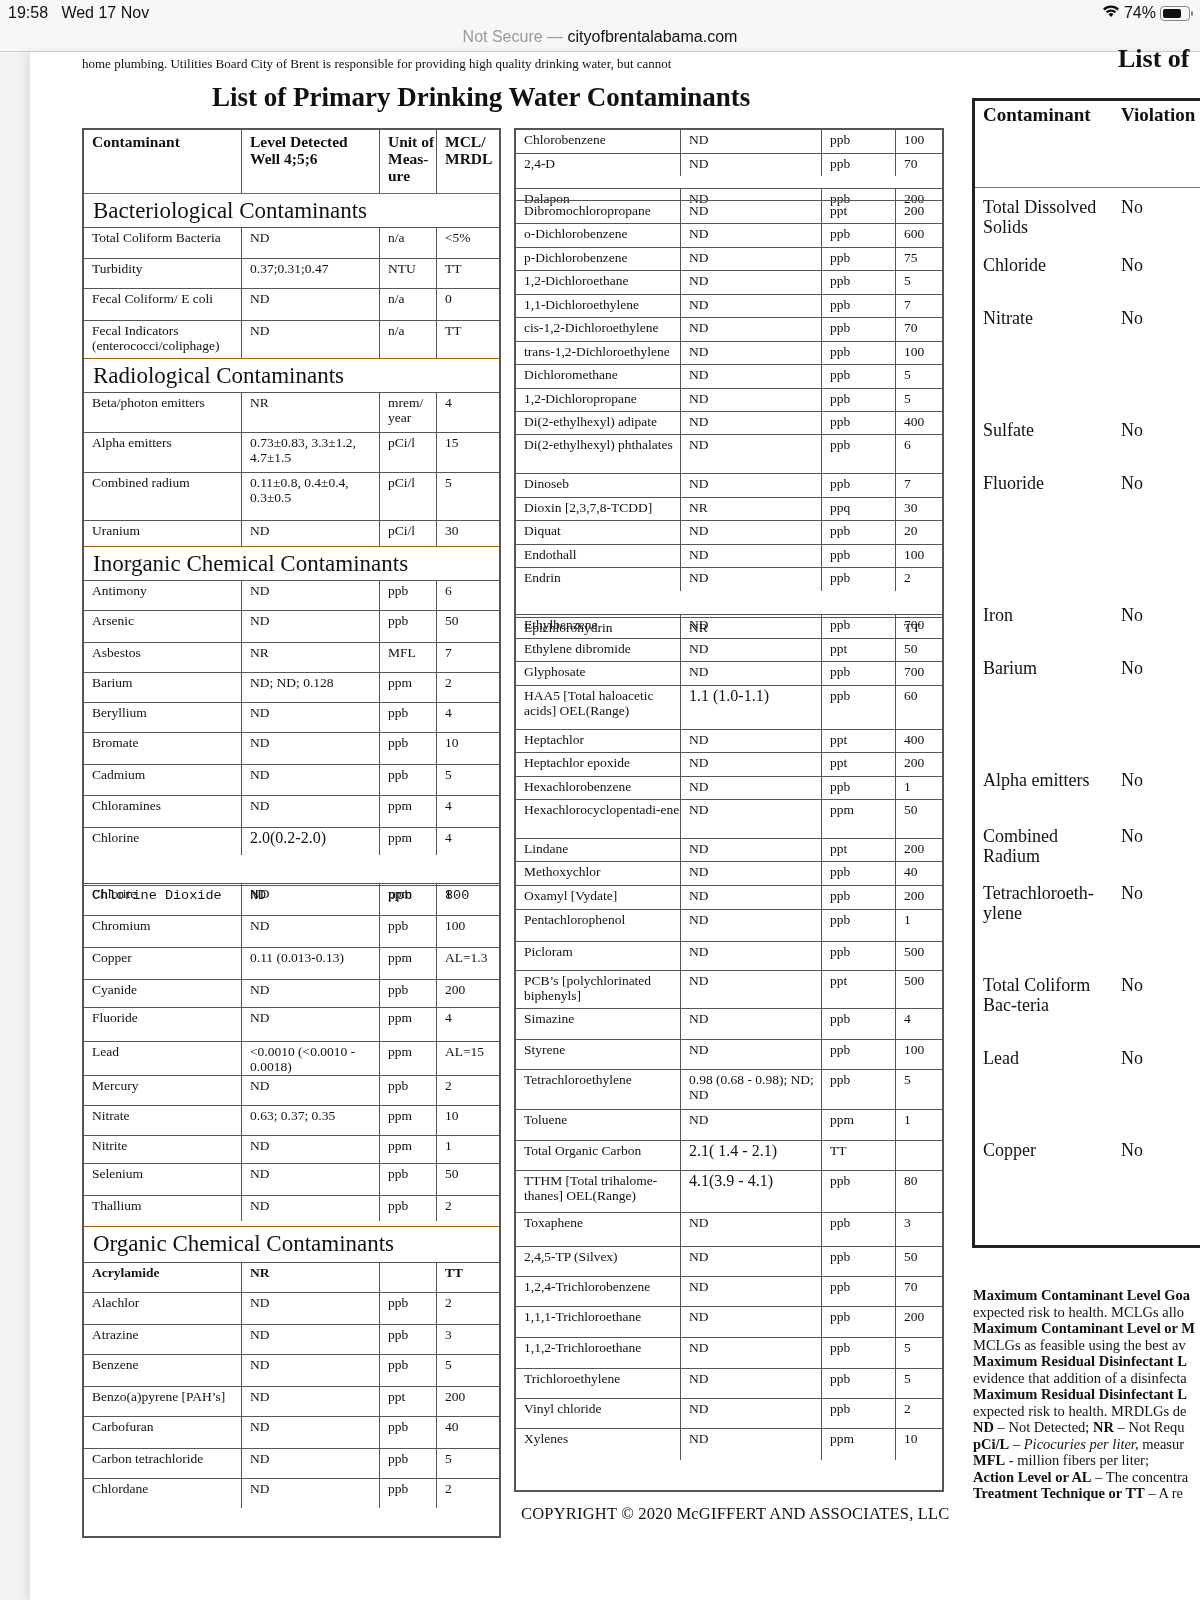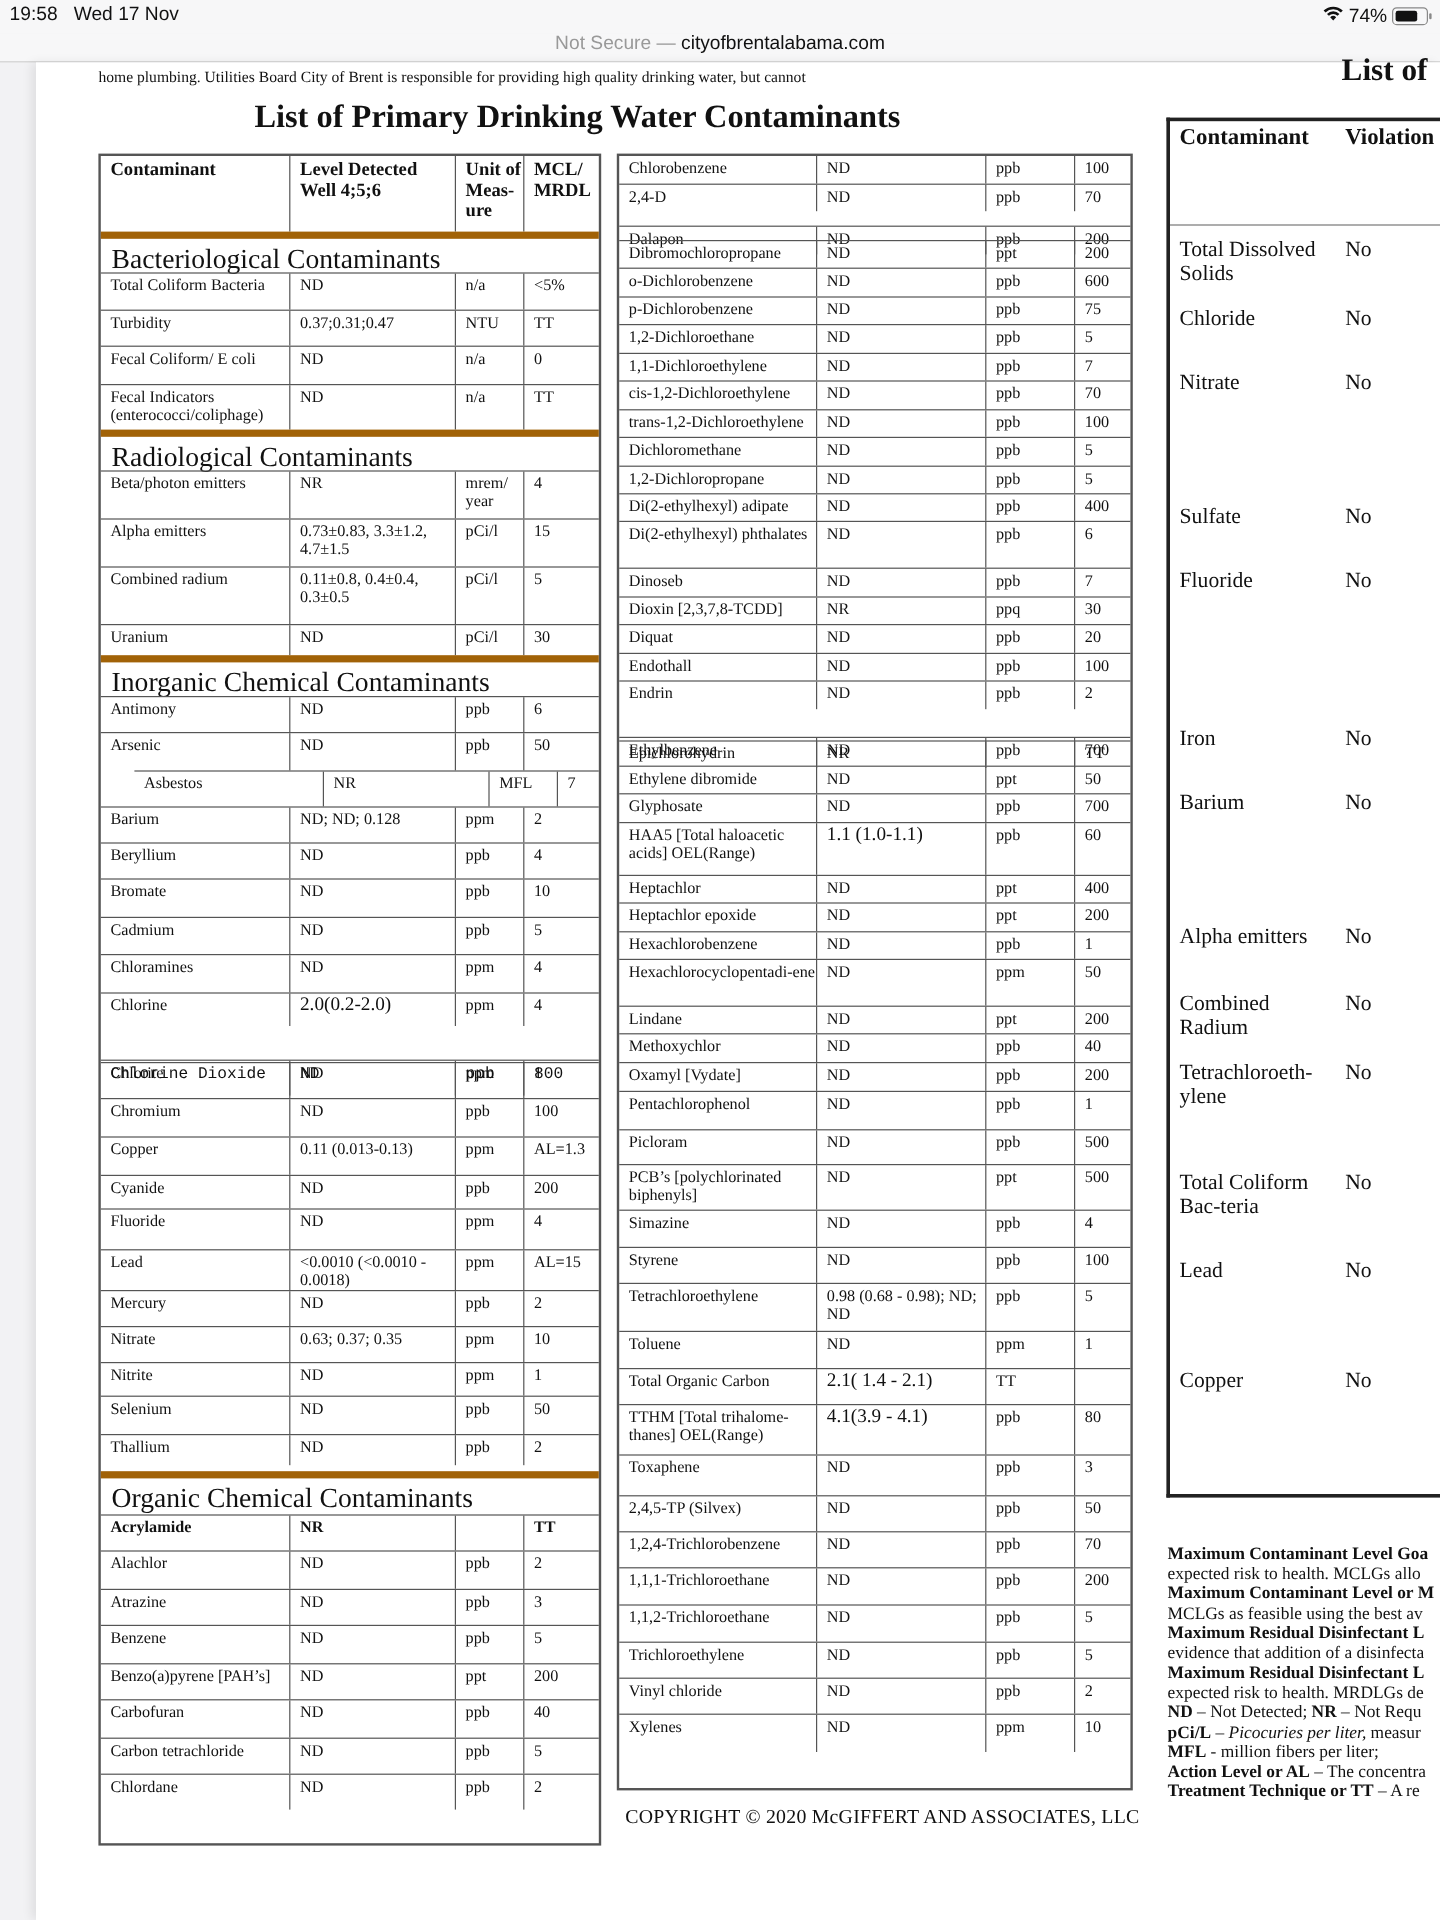--- a/index.html
+++ b/index.html
@@ -26,21 +26,21 @@
   .main-title { position: absolute; left: 212px; top: 82px; font-size: 27px; font-weight: bold; white-space: nowrap; }
   .right-title { position: absolute; left: 1118px; top: 44px; font-size: 26px; font-weight: bold; white-space: nowrap; }
 
   
   .tbl { position: absolute; border: 2px solid #555; }
   .row { position: absolute; left: 0; right: 0; border-top: 1px solid #555; }
   .row.first { border-top: none; }
   .cell { position: absolute; top: 0; bottom: 0; padding: 2px 0 0 8px; font-size: 13.5px; line-height: 15px; border-left: 1px solid #555; }
   .cell.c0 { border-left: none; }
   .hdr .cell { font-weight: bold; font-size: 15.5px; line-height: 17px; padding-top: 3px; }
-  .section { position: absolute; left: 0; right: 0; border-top: 6px solid #a16207; font-size: 23px; padding: 4px 0 0 9px; }
+  .section { position: absolute; left: 0; right: 0; border-top: 1px solid #a16207; font-size: 23px; padding: 4px 0 0 9px; }
   .big { font-size: 16px; }
 
   
   .lt .c0 { left: 0; width: 157px; }
   .lt .c1 { left: 157px; width: 138px; }
   .lt .c2 { left: 295px; width: 57px; }
   .lt .c3 { left: 352px; width: 56px; }
   
   .mt .c0 { left: 0; width: 164px; }
   .mt .c1 { left: 164px; width: 141px; }
@@ -150,21 +150,21 @@
       <div class="cell c1">ND</div>
       <div class="cell c2">ppb</div>
       <div class="cell c3">6</div>
     </div>
     <div class="row" style="top: 480px; height: 32px;">
       <div class="cell c0">Arsenic</div>
       <div class="cell c1">ND</div>
       <div class="cell c2">ppb</div>
       <div class="cell c3">50</div>
     </div>
-    <div class="row" style="top: 512px; height: 30px; margin-left: 28px;">
+    <div class="row" style="top: 512px; height: 30px;">
       <div class="cell c0">Asbestos</div>
       <div class="cell c1">NR</div>
       <div class="cell c2">MFL</div>
       <div class="cell c3">7</div>
     </div>
     <div class="row" style="top: 542px; height: 30px;">
       <div class="cell c0">Barium</div>
       <div class="cell c1">ND; ND; 0.128</div>
       <div class="cell c2">ppm</div>
       <div class="cell c3">2</div>

